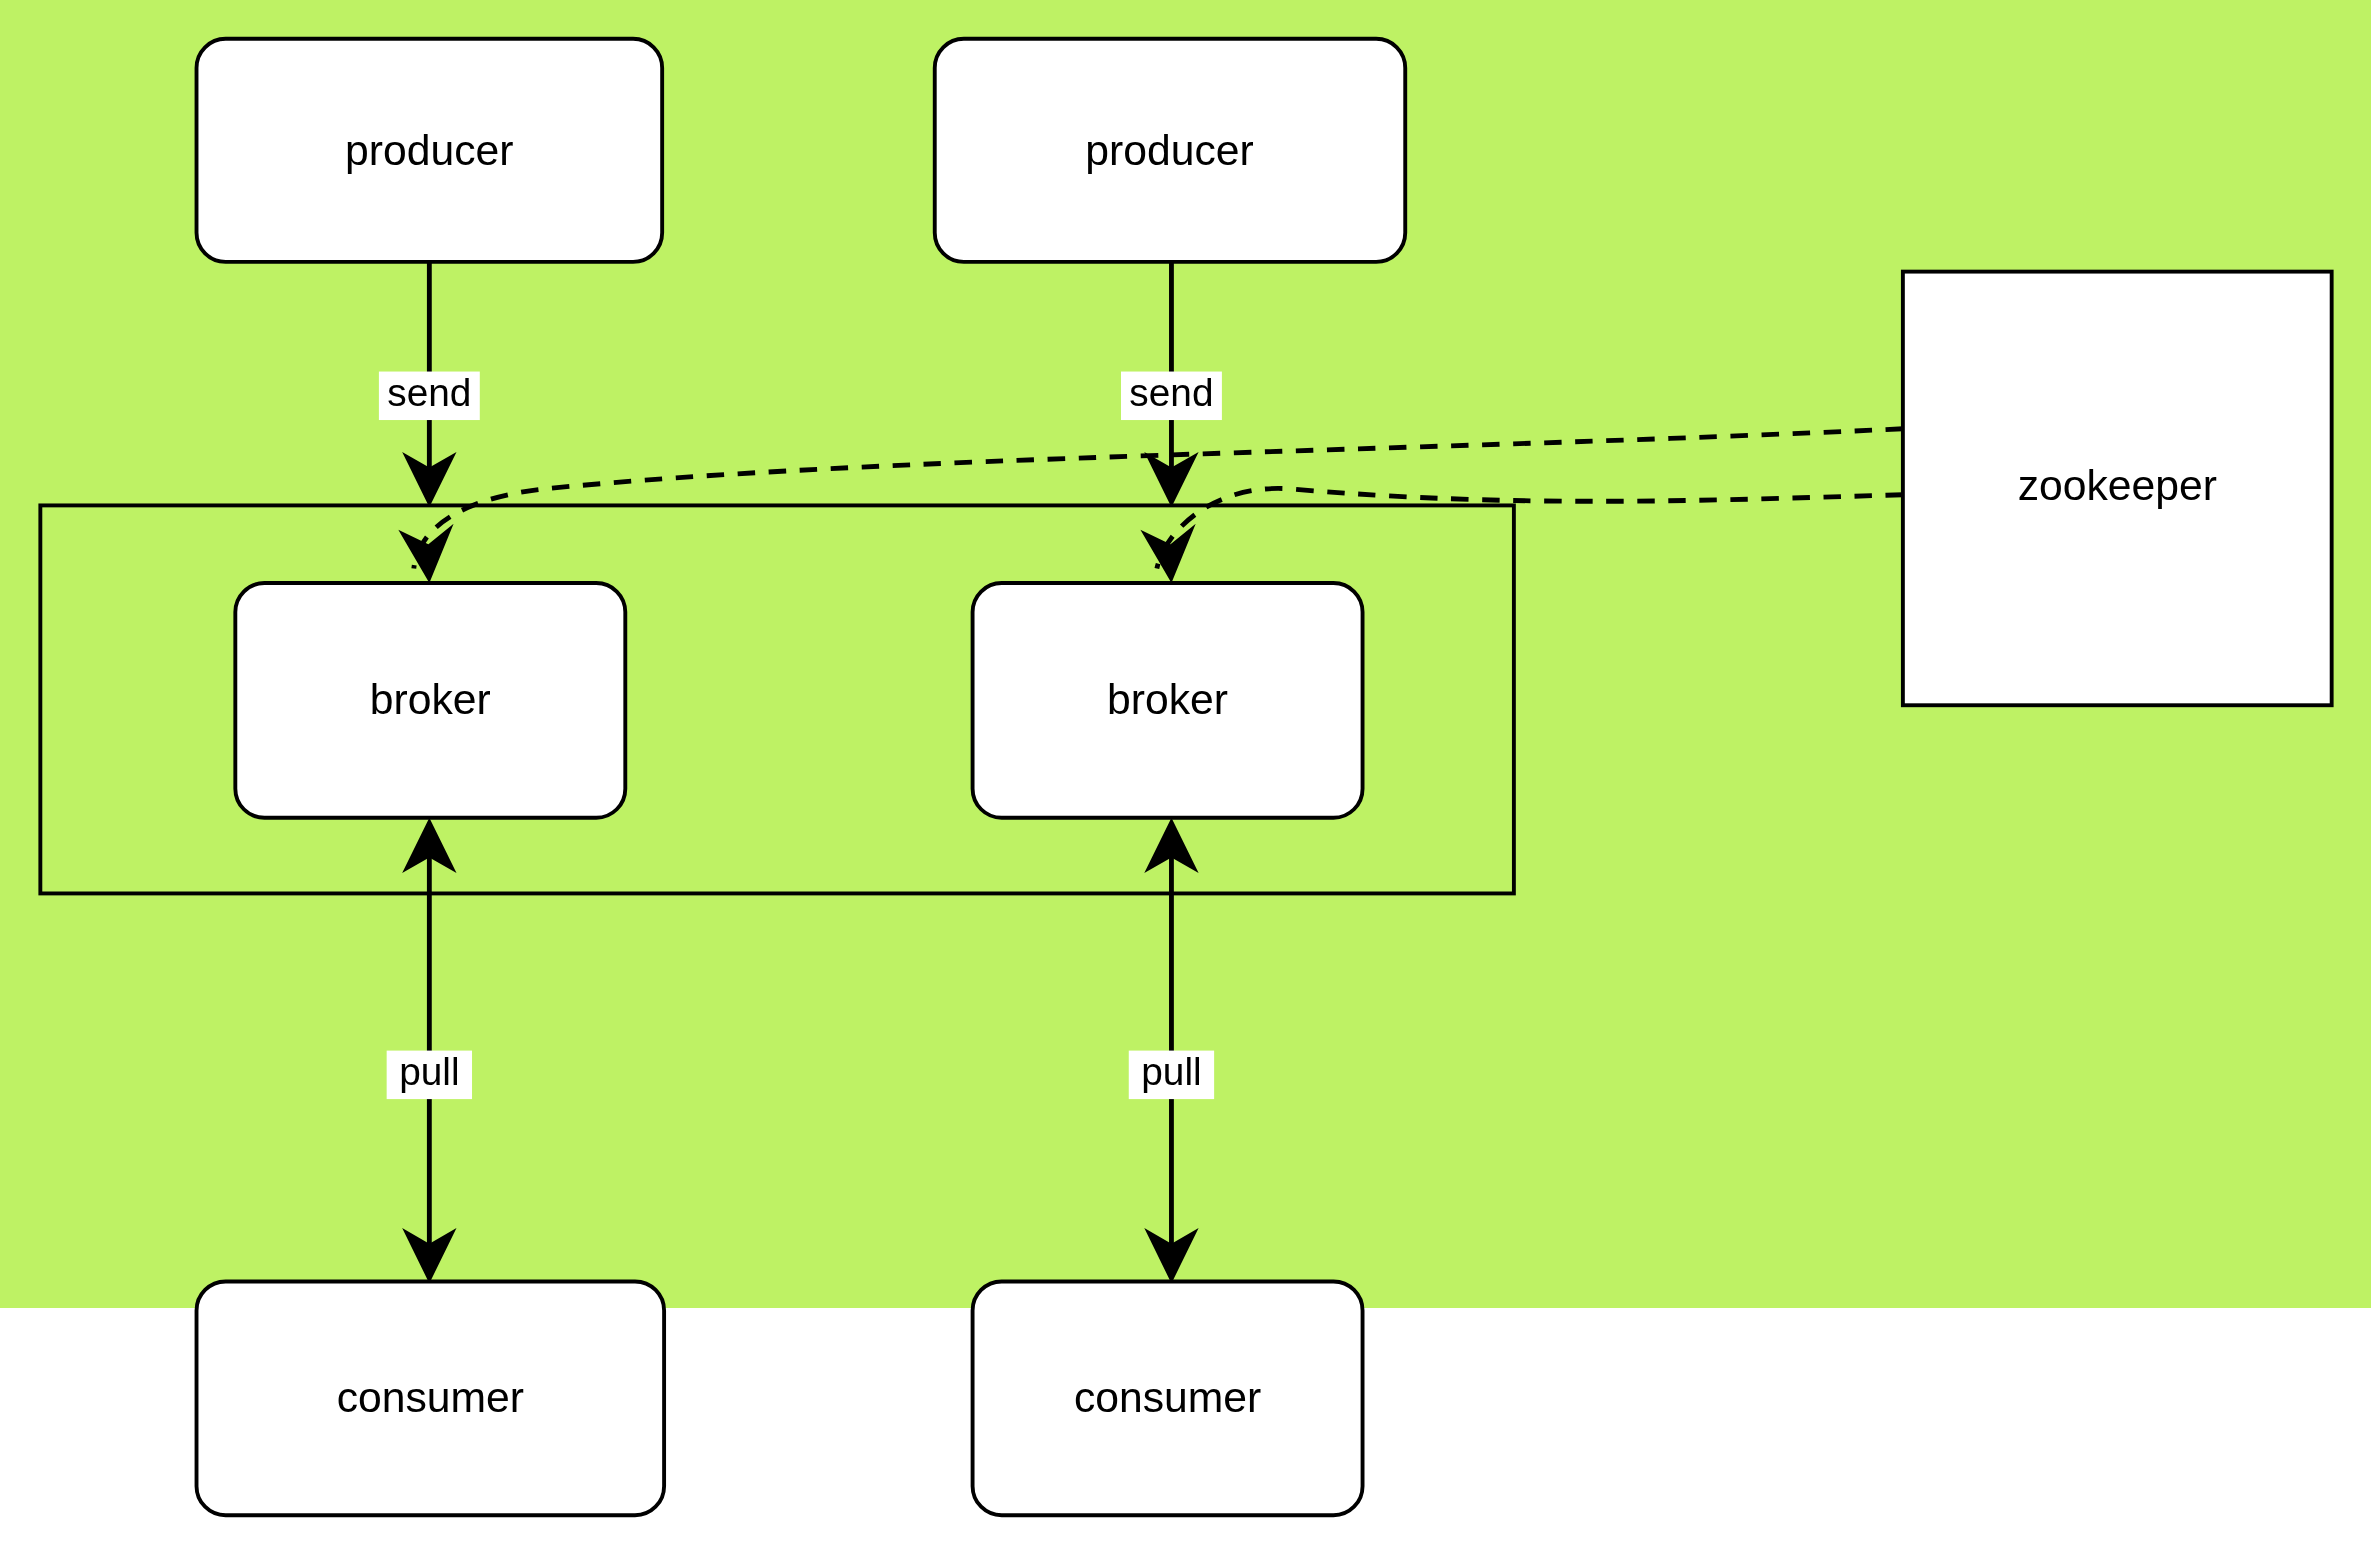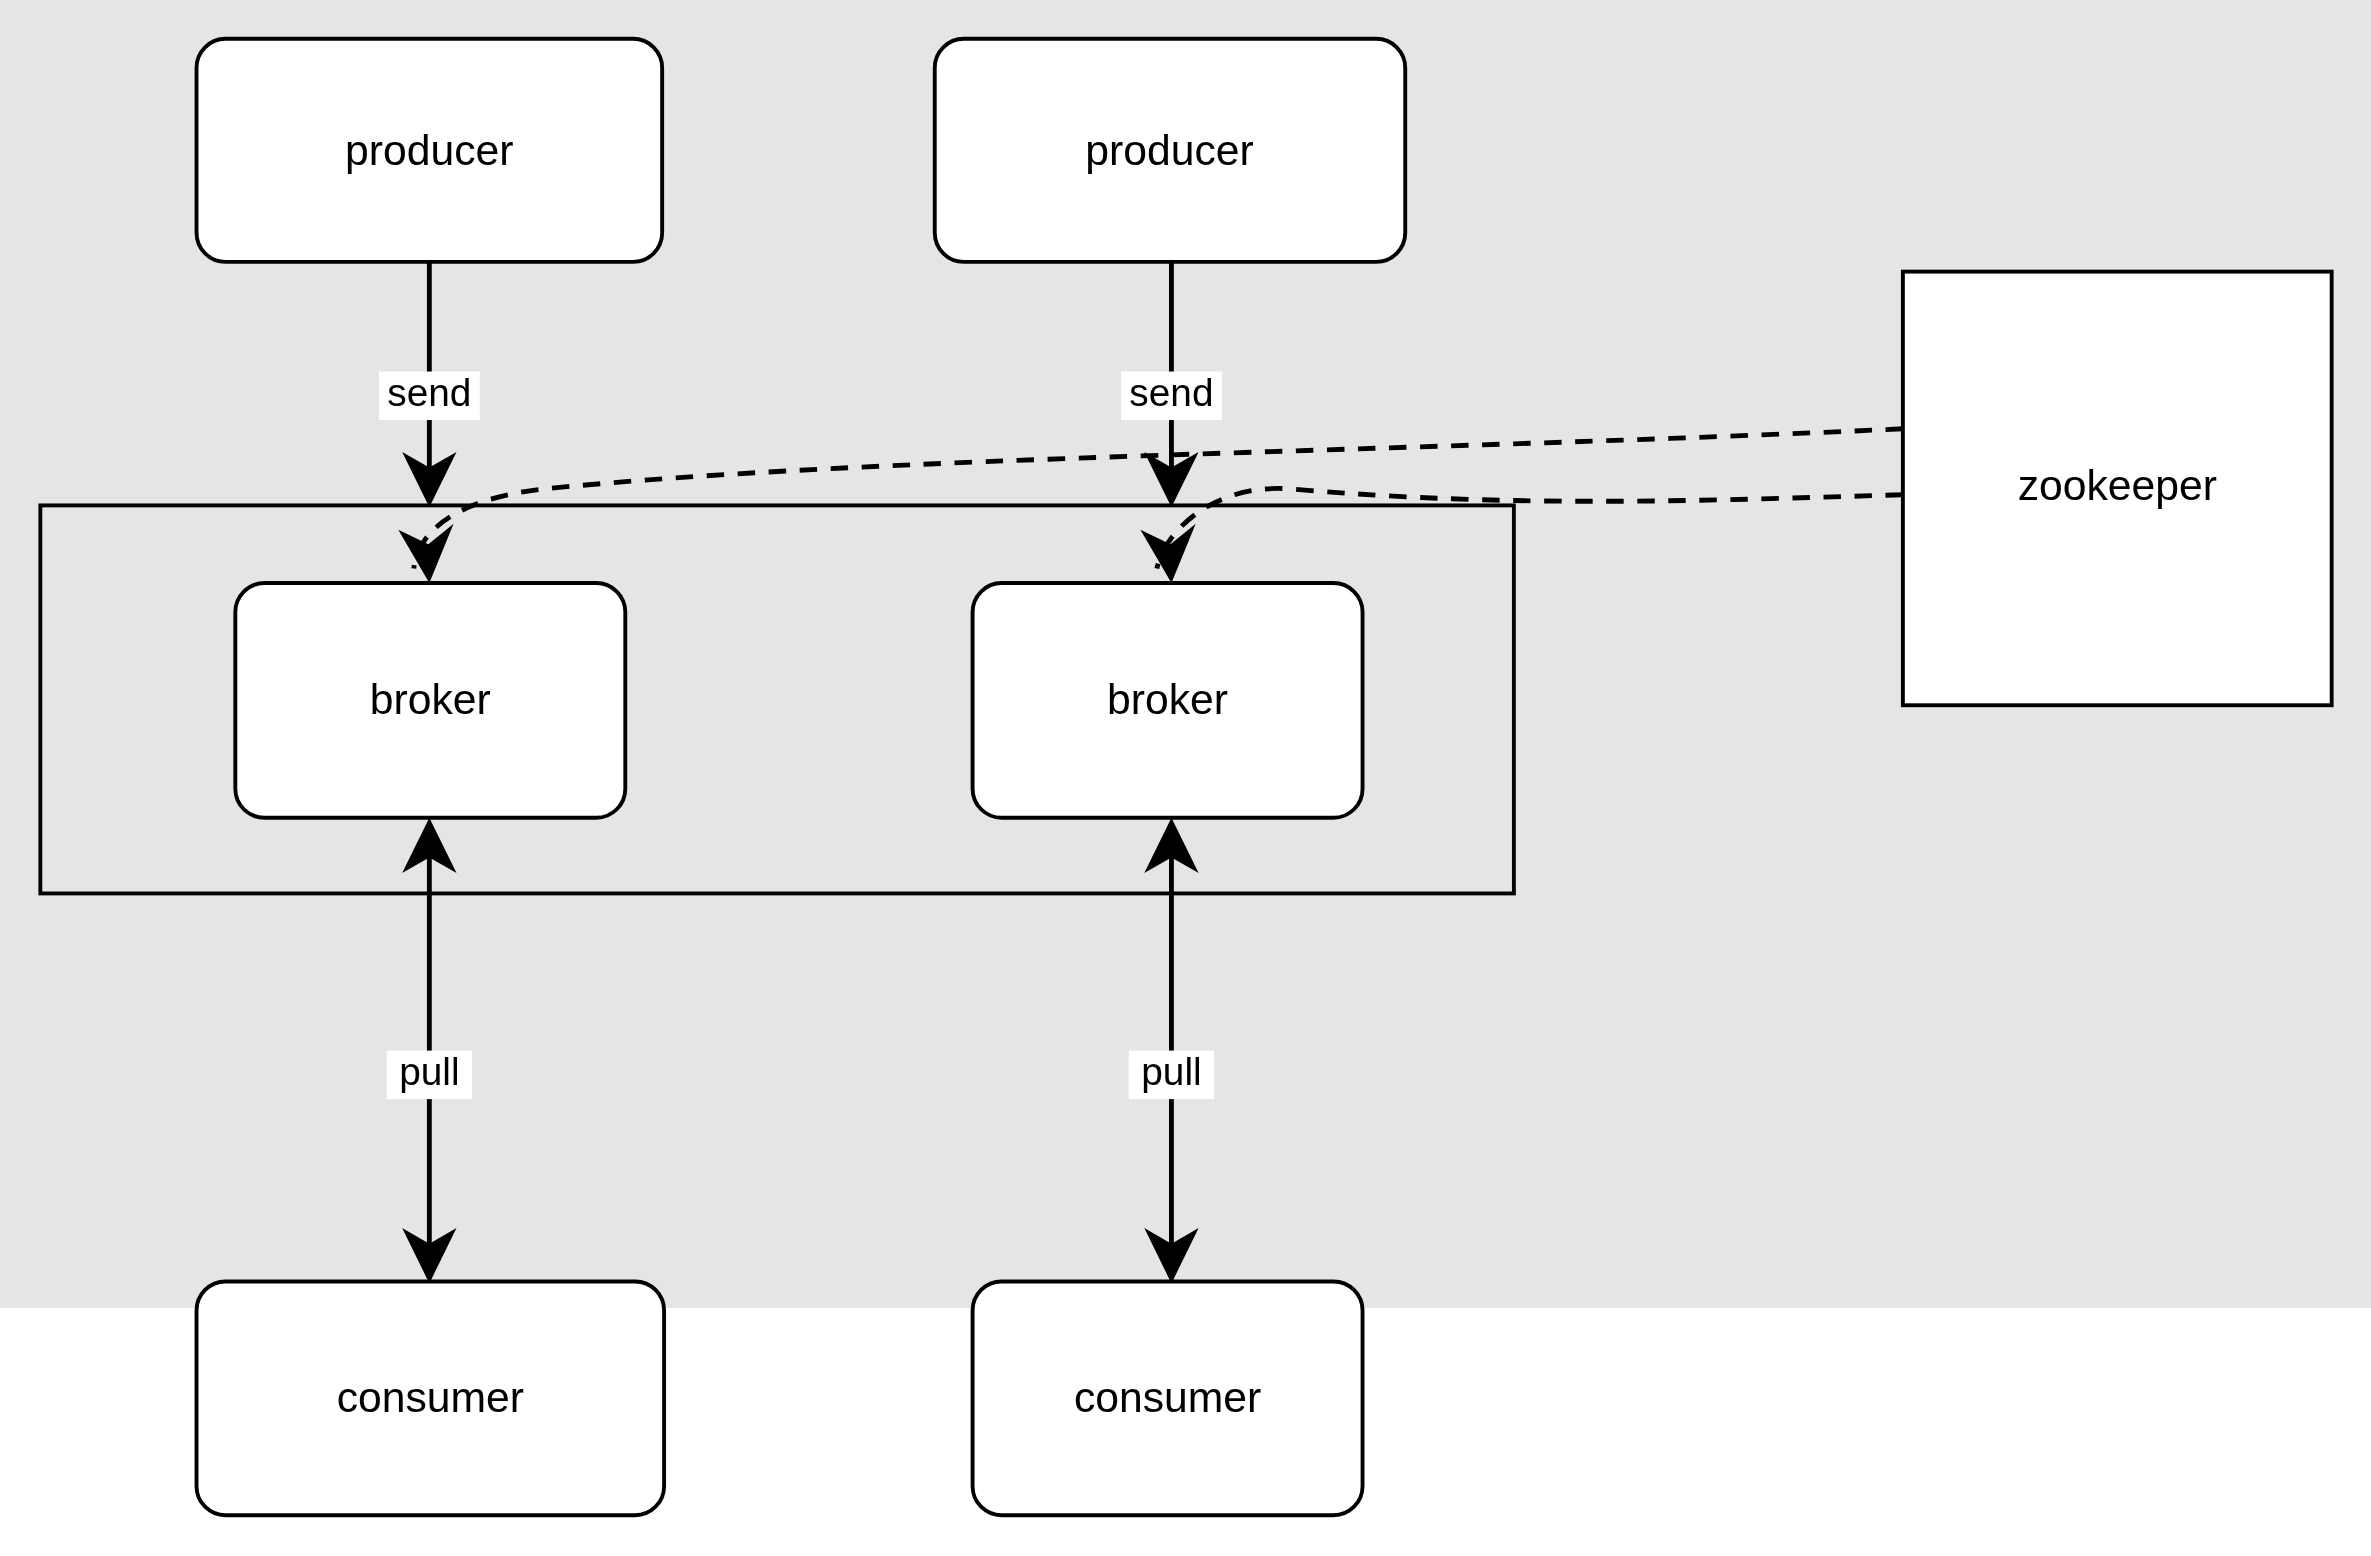--- a/index.html
+++ b/index.html
@@ -10,21 +10,21 @@
   body {
     width: 2372px;
     height: 1556px;
     overflow: hidden;
     font-family: "Liberation Sans", sans-serif;
   }
   #diagram-root {
     position: relative;
     width: 2372px;
     height: 1308px;
-    background: #e5e5e5;
+    background: #bef264;
   }
   svg.diagram {
     display: block;
     width: 2372px;
     height: 1556px;
   }
   .node-shape {
     fill: #ffffff;
     stroke: #000000;
     stroke-width: 4;

